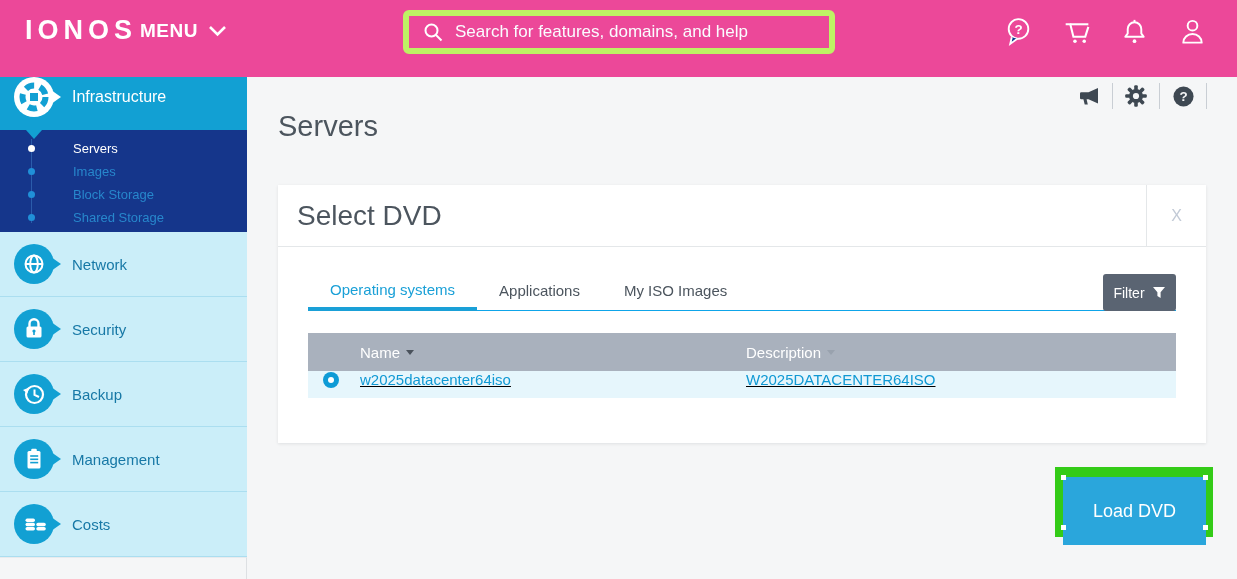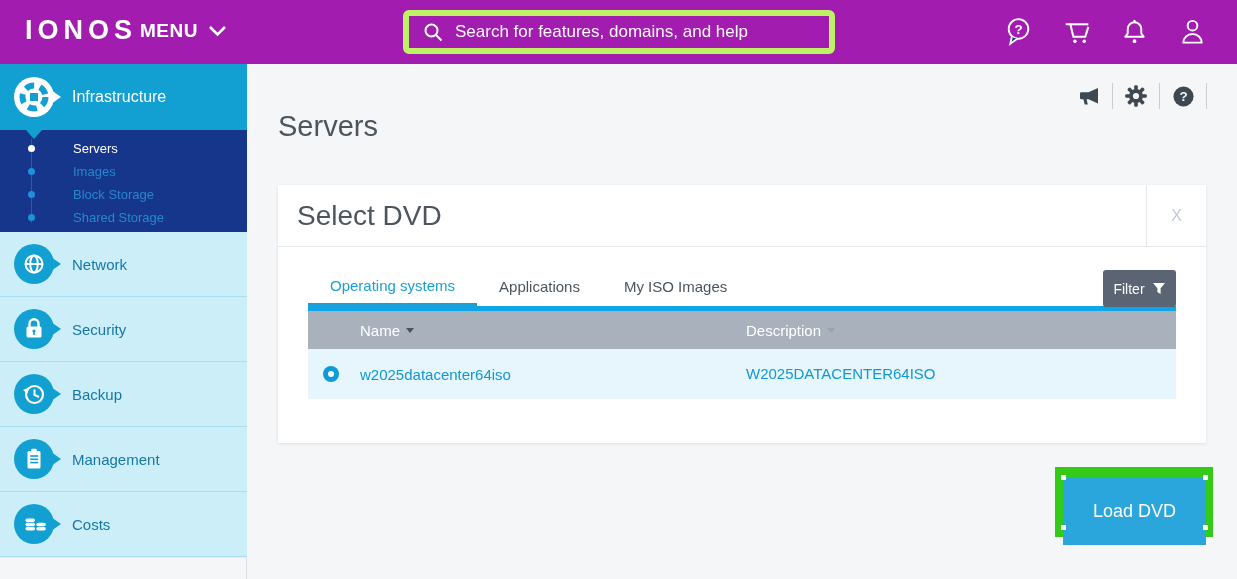--- a/index.html
+++ b/index.html
@@ -1,21 +1,21 @@
 <!DOCTYPE html>
 <html><head>
 <meta charset="utf-8">
 <style>
   * { margin:0; padding:0; box-sizing:border-box; }
   html,body { width:1237px; height:579px; }
   body { font-family:"Liberation Sans","DejaVu Sans",sans-serif; background:#F5F6F7; }
   .screen { position:relative; width:1237px; height:579px; overflow:hidden; background:#F5F6F7; }
 
   
-  .topbar { position:absolute; left:0; top:0; width:1237px; height:64px; background:#a21caf; z-index:30;padding-left:8px; }
+  .topbar { position:absolute; left:0; top:0; width:1237px; height:77px; background:#ec4899; z-index:30;padding-left:8px; }
   .logo { position:absolute; left:25px; top:15px; color:#fff; font-size:27px; font-weight:700; letter-spacing:5px; cursor:pointer; }
   .menu-btn { position:absolute; left:140px; top:20px; display:flex; align-items:center; gap:10px; color:#fff; font-size:19px; font-weight:700; letter-spacing:.5px; cursor:pointer; }
   .search { position:absolute; left:403px; top:10px; width:432px; height:44px; border:6px solid #bef264; border-radius:6px; display:flex; align-items:center; padding:0 14px; }
   .search svg { flex:0 0 auto; }
   .search input { flex:1; margin-left:12px; background:transparent; border:none; outline:none; color:#fff; font-size:17px; font-family:inherit; }
   .search input::placeholder { color:#FAFCFF; opacity:1; }
   .topbar-icons { position:absolute; right:28px; top:15px; display:flex; align-items:center; gap:25px; }
   .topbar-icons .tb-ic { width:33px; height:33px; display:flex; align-items:center; justify-content:center; cursor:pointer; background:none; border:none; }
 
   
@@ -41,32 +41,32 @@
   .main-icons .sep { width:1px; height:26px; background:#C9CED4; }
   .page-title { position:absolute; left:31px; top:46px; font-size:29px; font-weight:400; color:#4C555E; }
 
   
   .modal { position:absolute; left:31px; top:121px; width:928px; height:258px; background:#fff; box-shadow:0 1px 3px rgba(30,40,50,.10); }
   .modal-header { display:flex; height:62px; border-bottom:1px solid #E4E7E9; }
   .modal-title { flex:1; line-height:62px; padding-left:19px; font-size:28px; font-weight:400; color:#4C555E; }
   .modal-close { width:60px; border:none; border-left:1px solid #E4E7E9; background:#fff; color:#C2CAD6; font-size:16px; font-family:inherit; cursor:pointer; }
   .modal-body { position:relative; padding:0 30px; }
 
-  .tabs { position:relative; margin-top:20px; height:44px; border-bottom:5px solid #0ea5e9; display:flex; align-items:flex-end; }
+  .tabs { position:relative; margin-top:20px; height:44px; border-bottom:1px solid #0ea5e9; display:flex; align-items:flex-end; }
   .tab { padding:0 22px 12px; font-size:15px; color:#4C555E; background:none; border:none; font-family:inherit; cursor:pointer; margin-bottom:-1px; }
   .tab.active { color:#1AA0D7; border-bottom:4px solid #1AA0D7; padding-bottom:9px; }
   .filter-btn { position:absolute; right:0; bottom:-1px; height:37px; width:73px; background:#5A6472; border:none; border-radius:3px; color:#fff; font-size:14px; font-family:inherit; display:flex; align-items:center; justify-content:center; gap:7px; cursor:pointer; }
 
-  .dvd-table { }
+  .dvd-table { margin-top:22px; }
   .t-head { display:flex; align-items:center; height:38px; background:#A9B1BD; color:#fff; font-size:15px; }
   .t-col1 { width:438px; padding-left:52px; display:flex; align-items:center; }
   .t-col2 { flex:1; display:flex; align-items:center; }
   .sort-arrow { width:0; height:0; border-left:4.5px solid transparent; border-right:4.5px solid transparent; border-top:5px solid #4A525C; margin-left:6px; cursor:pointer; }
   .sort-arrow.light { border-top-color:#99A2AE; }
-  .t-row { display:flex; align-items:center; height:50px; background:#E6F6FC; cursor:pointer; }
+  .t-row { display:flex; align-items:flex-start; height:27px; background:#E6F6FC; cursor:pointer;text-decoration:underline; }
   .t-row .cell1 { width:438px; display:flex; align-items:center; }
   .radio { width:16px; height:16px; border-radius:50%; background:#0E9BD6; margin-left:15px; position:relative; cursor:pointer; }
   .radio::after { content:""; position:absolute; left:5px; top:5px; width:6px; height:6px; border-radius:50%; background:#fff; }
   .t-link { font-size:15px; color:#1099D4; text-decoration:none; cursor:pointer; }
   .cell1 .t-link { margin-left:21px; }
 
   
   .highlight-box { position:absolute; left:808px; top:403px; width:158px; height:70px; background:#33CB17; }
   .load-btn { position:absolute; left:8px; top:10px; width:143px; height:68px; background:#2AA6DC; border:none; color:#fff; font-size:18px; font-family:inherit; cursor:pointer; }
   .handle { position:absolute; width:5px; height:5px; background:#fff; z-index:2; }

